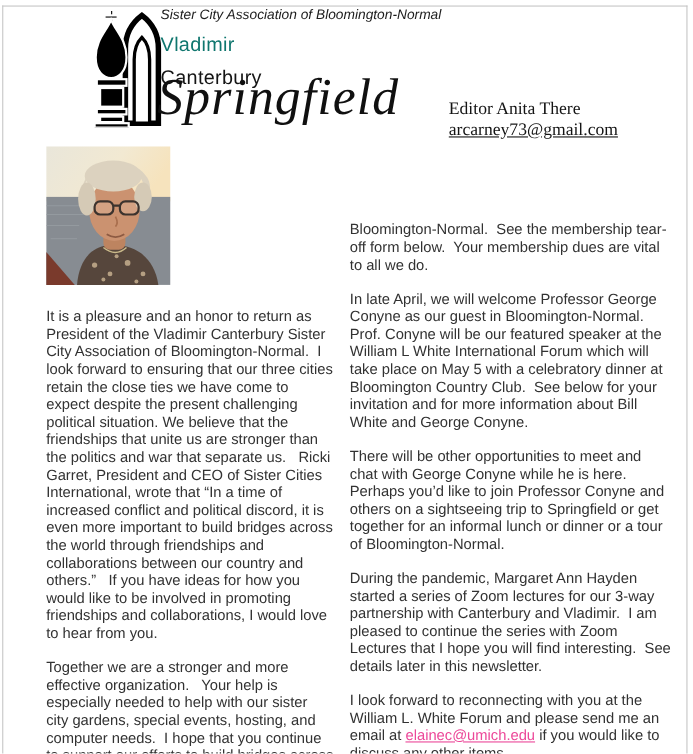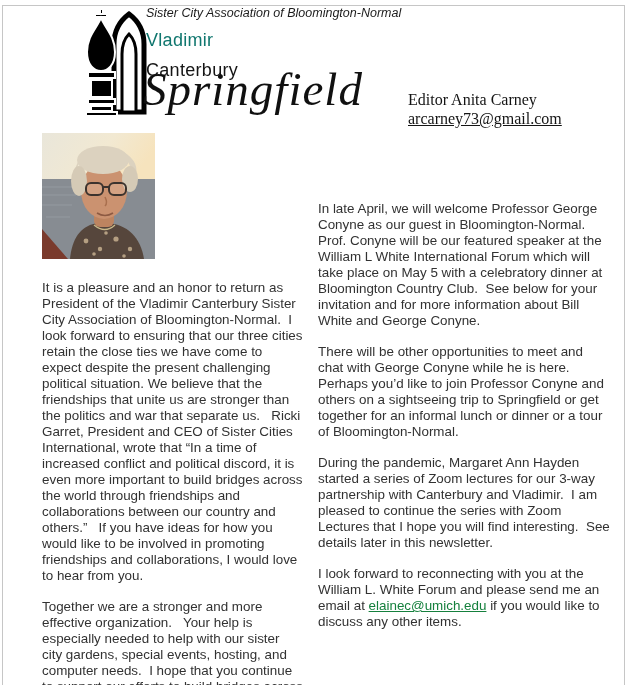--- a/index.html
+++ b/index.html
@@ -39,21 +39,21 @@
   }
   .issue-season { font-weight: bold; }
   .editor-email { color: #141414; }
 
   
   .col { position: absolute; font-size: 13.4px; line-height: 16px; color: #323232; }
   .col p { white-space: pre-wrap; margin: 0 0 15px 0; }
   .col-left  { left: 42px;  top: 133px; width: 261px; }
   .col-right { left: 318px; top: 201px; width: 292px; }
   .photo { width: 113px; height: 126px; display: block; margin-bottom: 21px; }
-  .blue-link { color: #15803d; text-decoration: underline; }
+  .blue-link { color: #ec4899; text-decoration: underline; }
 </style>
 </head>
 <body>
 
 <div class="page">
   <div class="page-border"></div>
 
   <div class="logo">
     <svg width="62" height="108" viewBox="0 0 62 108" xmlns="http://www.w3.org/2000/svg" aria-hidden="true">
 
@@ -72,21 +72,21 @@
       </g>
     </svg>
   </div>
 
   <div class="tagline">Sister City Association of Bloomington-Normal</div>
   <div class="city1">Vladimir</div>
   <div class="city2">Canterbury</div>
   <div class="nl-title">Springfield</div>
 
   <div class="issue-block">
-    <div class="editor-name">Editor Anita Carney</div>
+    <div class="editor-name">Editor Anita There</div>
     <a href="#" class="editor-email">arcarney73@gmail.com</a>
   </div>
 
   <div class="col col-left">
     <svg class="photo" viewBox="0 0 113 126" xmlns="http://www.w3.org/2000/svg">
       <defs>
         <linearGradient id="sky" x1="0" y1="0" x2="1" y2="0.3">
           <stop offset="0" stop-color="#e9e6da"></stop>
           <stop offset="0.6" stop-color="#f2e9d2"></stop>
           <stop offset="1" stop-color="#f6e3bd"></stop>
@@ -133,18 +133,19 @@
       <path d="M63,64 q3,6 0,9" stroke="#a96f4e" stroke-width="1.5" fill="none"></path>
       <path d="M55,80 q8,5 16,0" stroke="#8d5a42" stroke-width="1.6" fill="none"></path>
 
       <path d="M52,92 q11,9 21,0" stroke="#c9b98a" stroke-width="1.4" fill="none"></path>
     </svg>
     <p>It is a pleasure and an honor to return as President of the Vladimir Canterbury Sister City Association of Bloomington-Normal.  I look forward to ensuring that our three cities retain the close ties we have come to expect despite the present challenging political situation. We believe that the friendships that unite us are stronger than the politics and war that separate us.   Ricki Garret, President and CEO of Sister Cities International, wrote that “In a time of increased conflict and political discord, it is even more important to build bridges across the world through friendships and collaborations between our country and others.”   If you have ideas for how you would like to be involved in promoting friendships and collaborations, I would love to hear from you.</p>
     <p>Together we are a stronger and more effective organization.   Your help is especially needed to help with our sister city gardens, special events, hosting, and computer needs.  I hope that you continue to support our efforts to build bridges across the world by renewing your membership in the Vladimir Canterbury Sister City Association of</p>
   </div>
 
   <div class="col col-right">
+    <p>Bloomington-Normal.  See the membership tear-off form below.  Your membership dues are vital to all we do.</p>
     <p>In late April, we will welcome Professor George Conyne as our guest in Bloomington-Normal.  Prof. Conyne will be our featured speaker at the William L White International Forum which will take place on May 5 with a celebratory dinner at Bloomington Country Club.  See below for your invitation and for more information about Bill White and George Conyne.</p>
     <p>There will be other opportunities to meet and chat with George Conyne while he is here.  Perhaps you’d like to join Professor Conyne and others on a sightseeing trip to Springfield or get together for an informal lunch or dinner or a tour of Bloomington-Normal.</p>
     <p>During the pandemic, Margaret Ann Hayden started a series of Zoom lectures for our 3-way partnership with Canterbury and Vladimir.  I am pleased to continue the series with Zoom Lectures that I hope you will find interesting.  See details later in this newsletter.</p>
     <p><span>I look forward to reconnecting with you at the William L. White Forum and please send me an email at </span><a href="#" class="blue-link">elainec@umich.edu</a><span> if you would like to discuss any other items.</span></p>
   </div>
 </div>
 
 </body></html>

